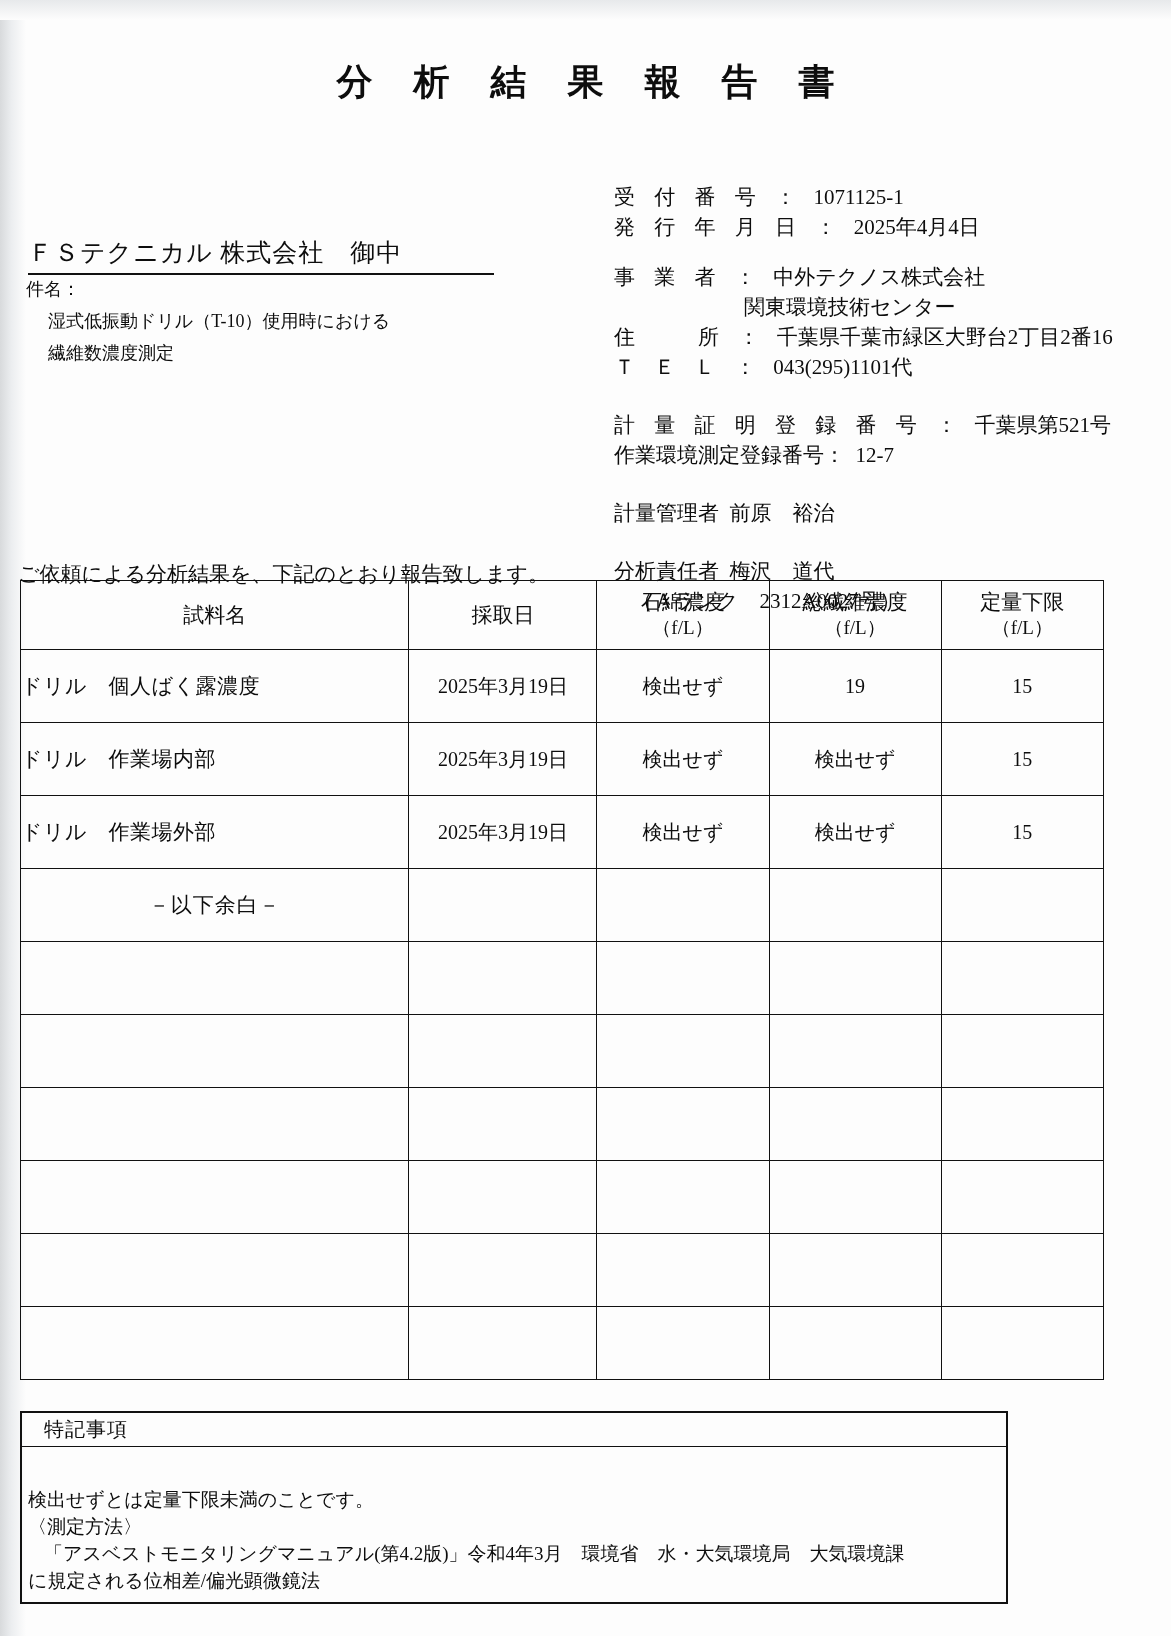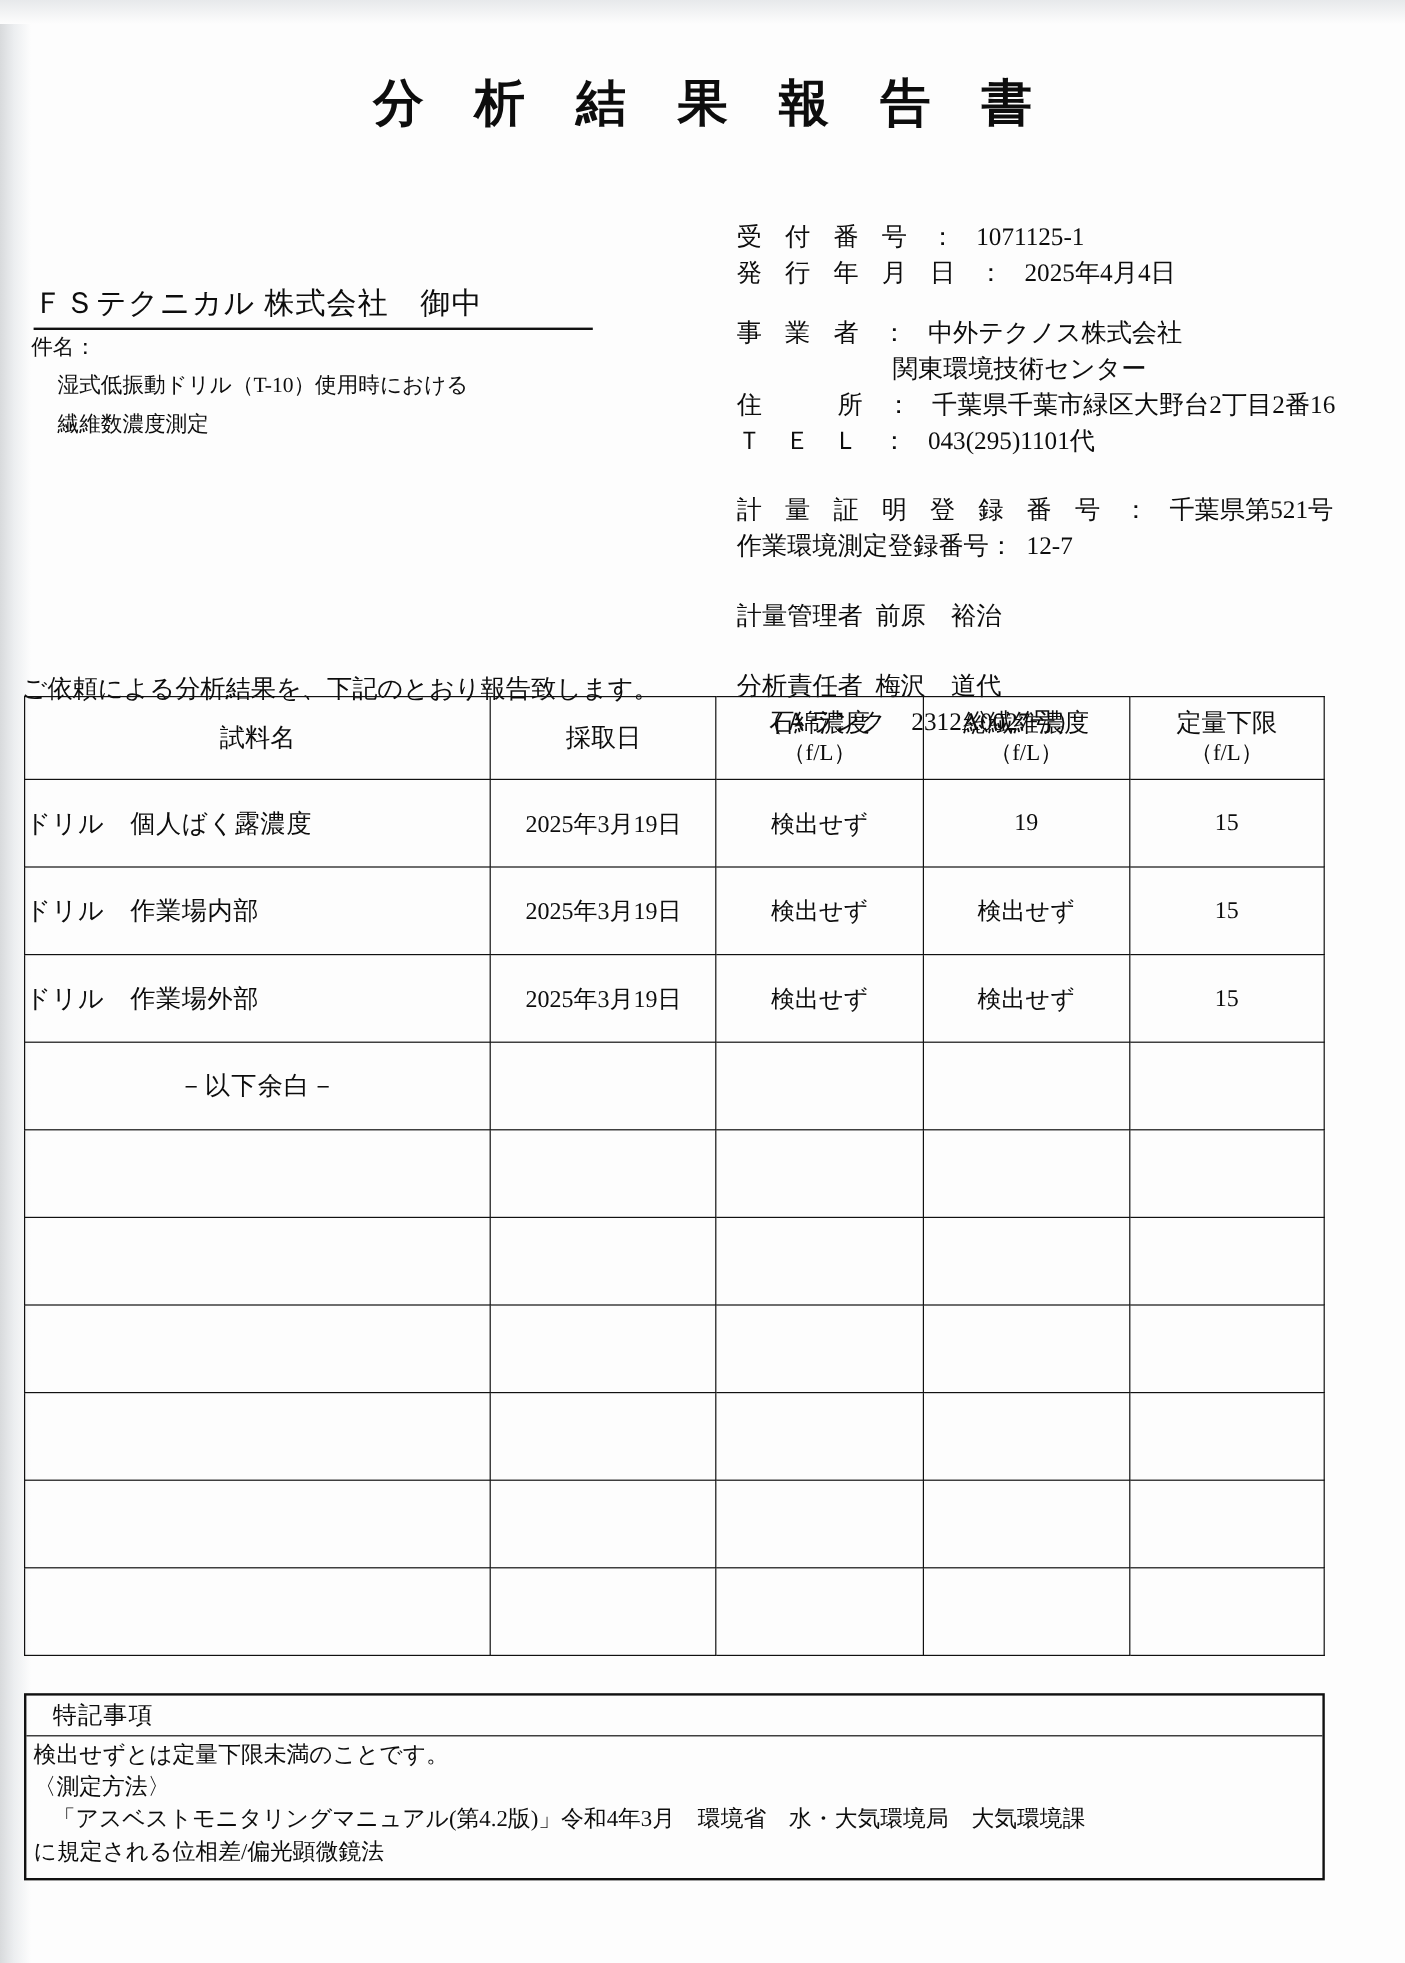--- a/index.html
+++ b/index.html
@@ -35,21 +35,21 @@
     background: linear-gradient(to bottom, #e7e9eb 0%, #fdfdfd 100%);
     pointer-events: none;
   }
 
   
   .doc-title {
     position: absolute;
     left: 0; top: 58px;
     width: 1171px;
     text-align: center;
-    font-size: 42px;
+    font-size: 36px;
     font-weight: bold;
     letter-spacing: 16px;
     text-indent: 16px;
     font-family: "Liberation Serif", "DejaVu Serif", serif;
   }
 
   
   .addressee {
     position: absolute;
     left: 28px; top: 236px;
@@ -133,34 +133,35 @@
   .cell-blank-note {
     text-align: center;
     font-size: 21px;
     letter-spacing: 1px;
   }
 
   
   .remarks {
     position: absolute;
     left: 20px; top: 1411px;
-    width: 1084px;
+    width: 988px;
     border: 2px solid #111;
     box-sizing: border-box;
   }
   .remarks-title {
     border-bottom: 1.5px solid #111;
     padding: 3px 0 3px 22px;
     font-size: 20px;
     letter-spacing: 1px;
   }
   .remarks-body {
     padding: 2px 6px 8px 6px;
     font-size: 19px;
     line-height: 27px;
+    margin-top: 37px;
   }
   .remarks-body .r-line { display: block; white-space: nowrap; }
   .remarks-body .r-indent { padding-left: 16px; }
 </style>
 </head>
 <body>
 
 <div class="page">
 
   <div class="scan-shade-left"></div>

